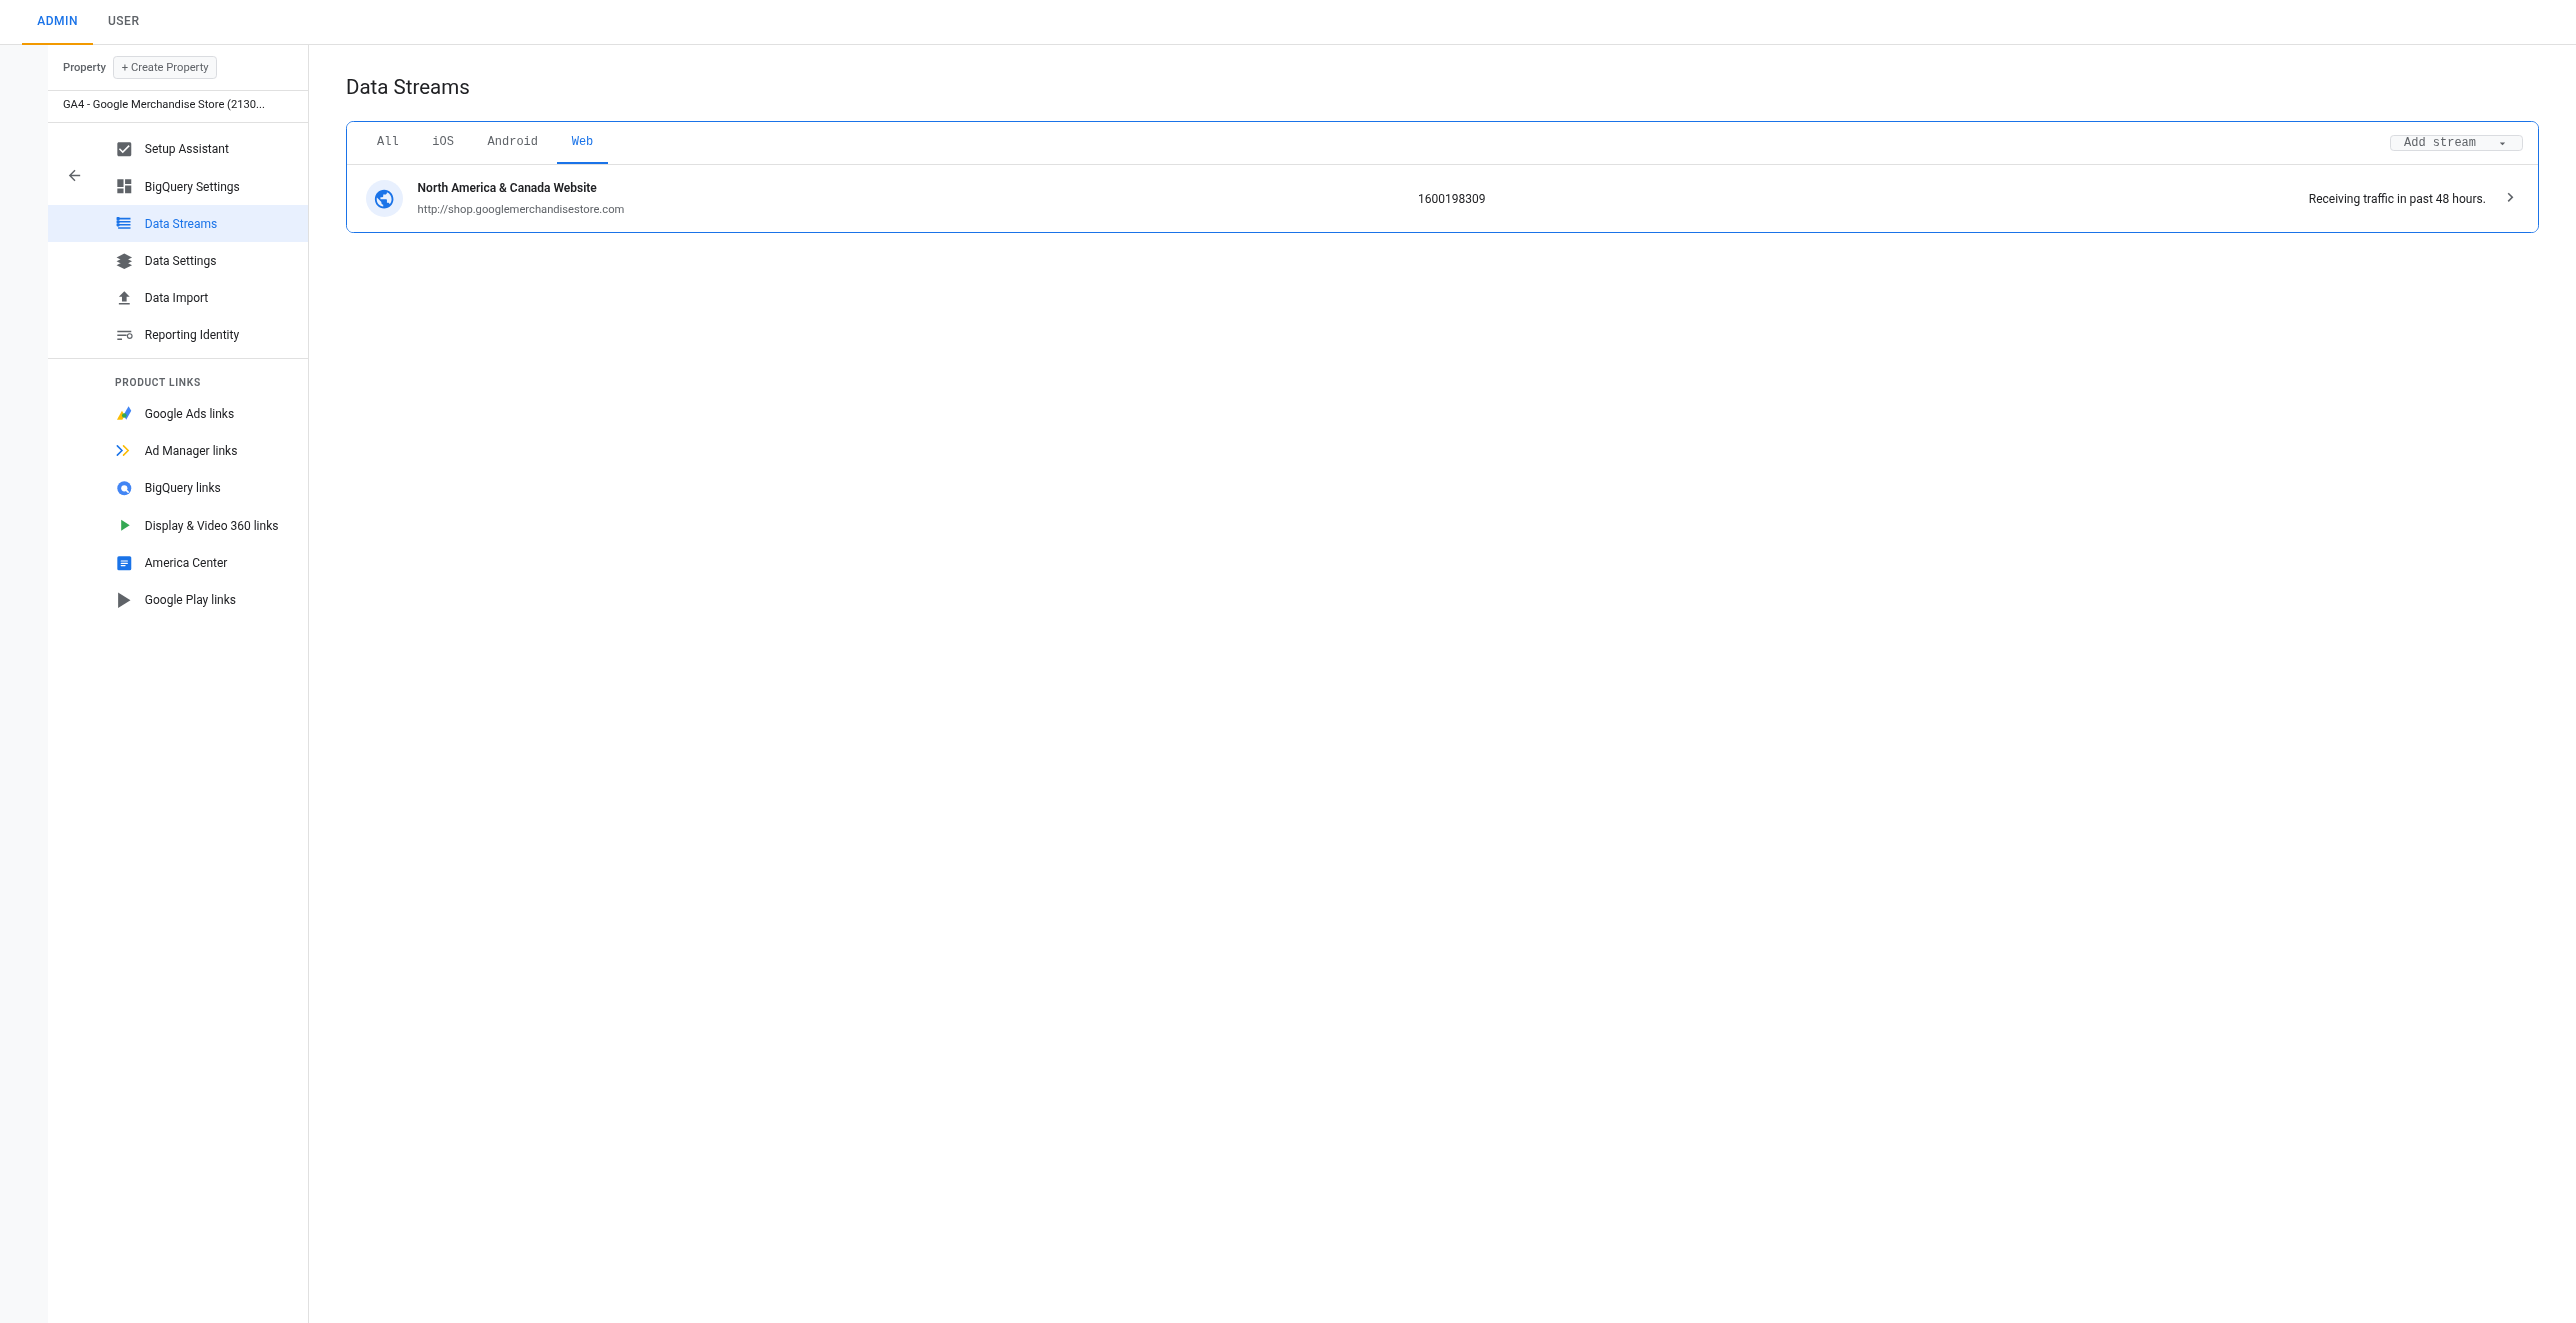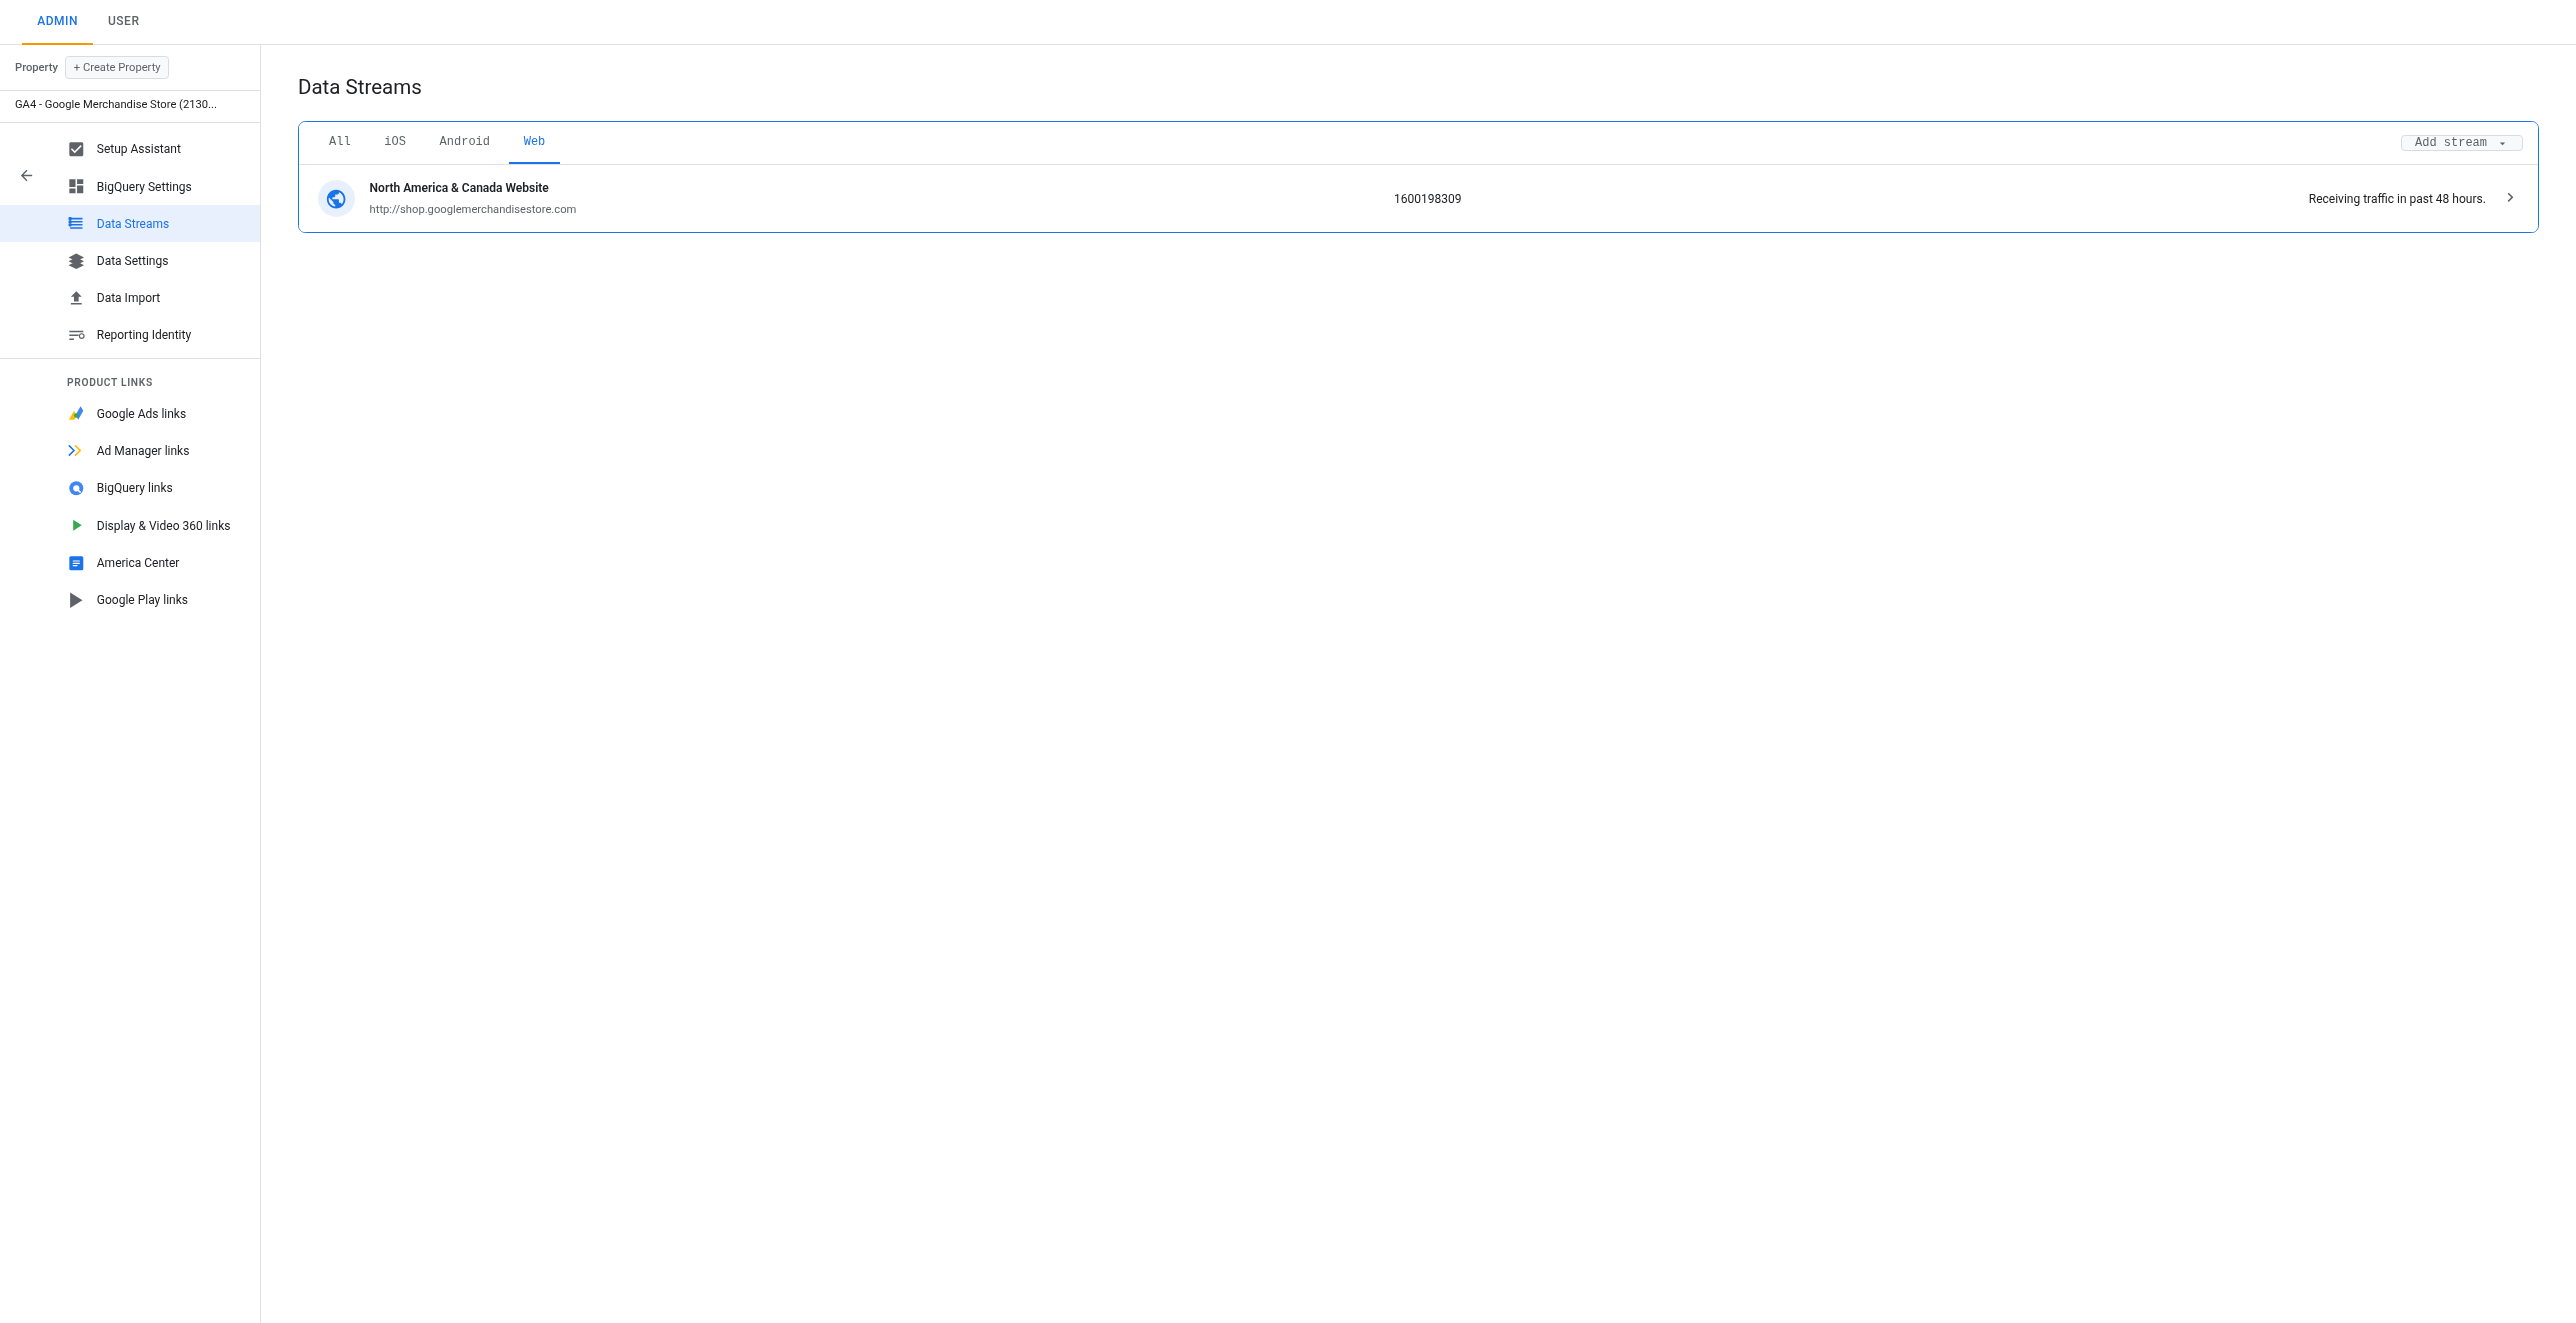--- a/index.html
+++ b/index.html
@@ -49,20 +49,21 @@
       overflow: hidden;
     }
     
     .sidebar {
       width: 261px;
       background: #fff;
       border-right: 0.9px solid #e0e0e0;
       overflow-y: auto;
       flex-shrink: 0;
       position: relative;
+      margin-left: 48px;
     }
     .sidebar-property-header {
       display: flex;
       align-items: center;
       padding: 11.2px 15px;
       border-bottom: 0.9px solid #e0e0e0;
       font-size: 11.2px;
       color: #5f6368;
     }
     .sidebar-property-header .property-label {
@@ -189,21 +190,21 @@
       color: #1a73e8;
       border-bottom: 2.8px solid #1a73e8;
       font-weight: 500;
     }
     .filter-tabs-spacer {
       flex: 1;
     }
     .add-stream-btn {
       display: flex;
       align-items: center;
-      gap: 9px;
+      gap: 20px;
       color: #5f6368;
       font-size: 12px;
       cursor: pointer;
       border: 0.9px solid #dadce0;
       border-radius: 3.7px;
       padding: 0 13px;
       background: #f8f9fa;
       font-weight: 500;
     }
     

